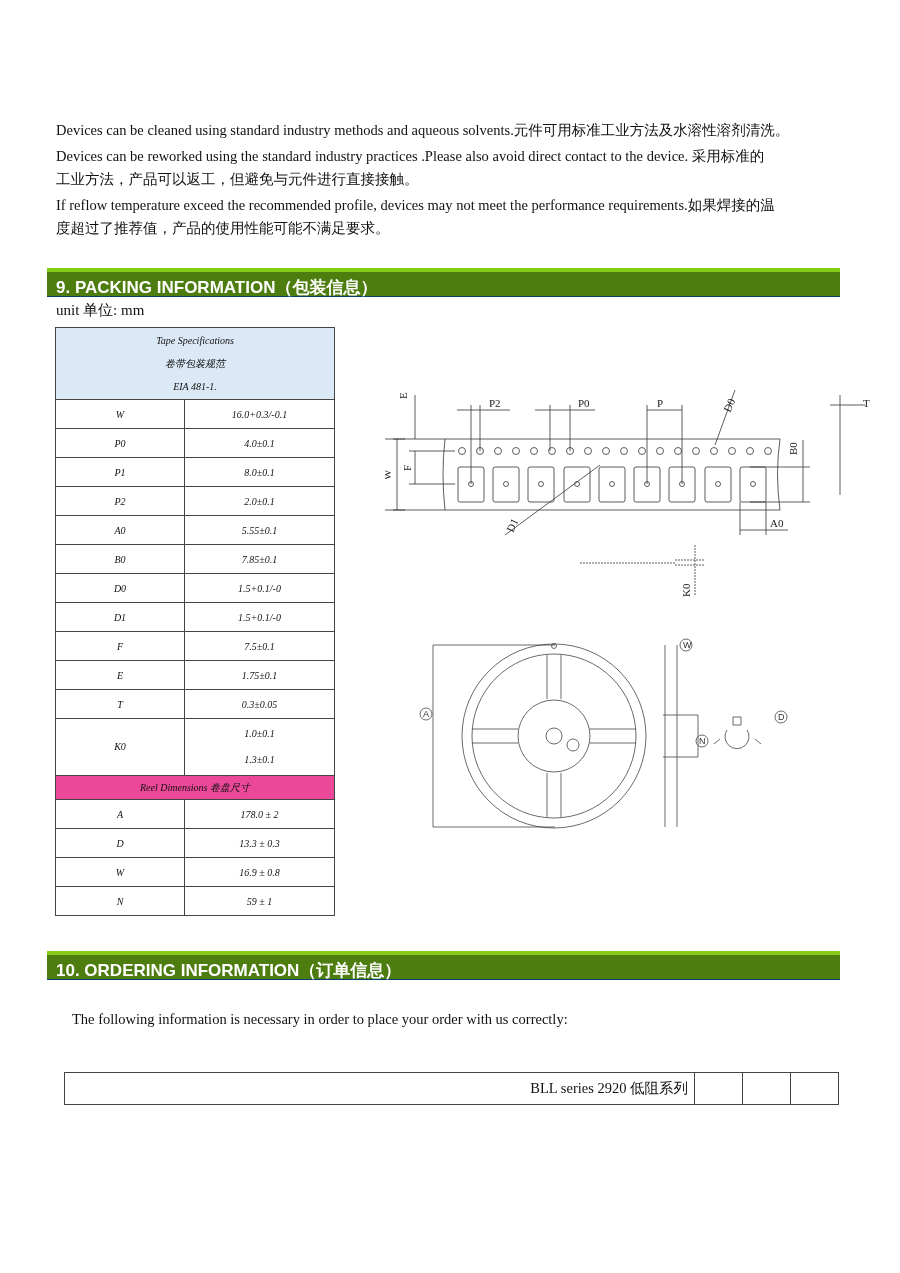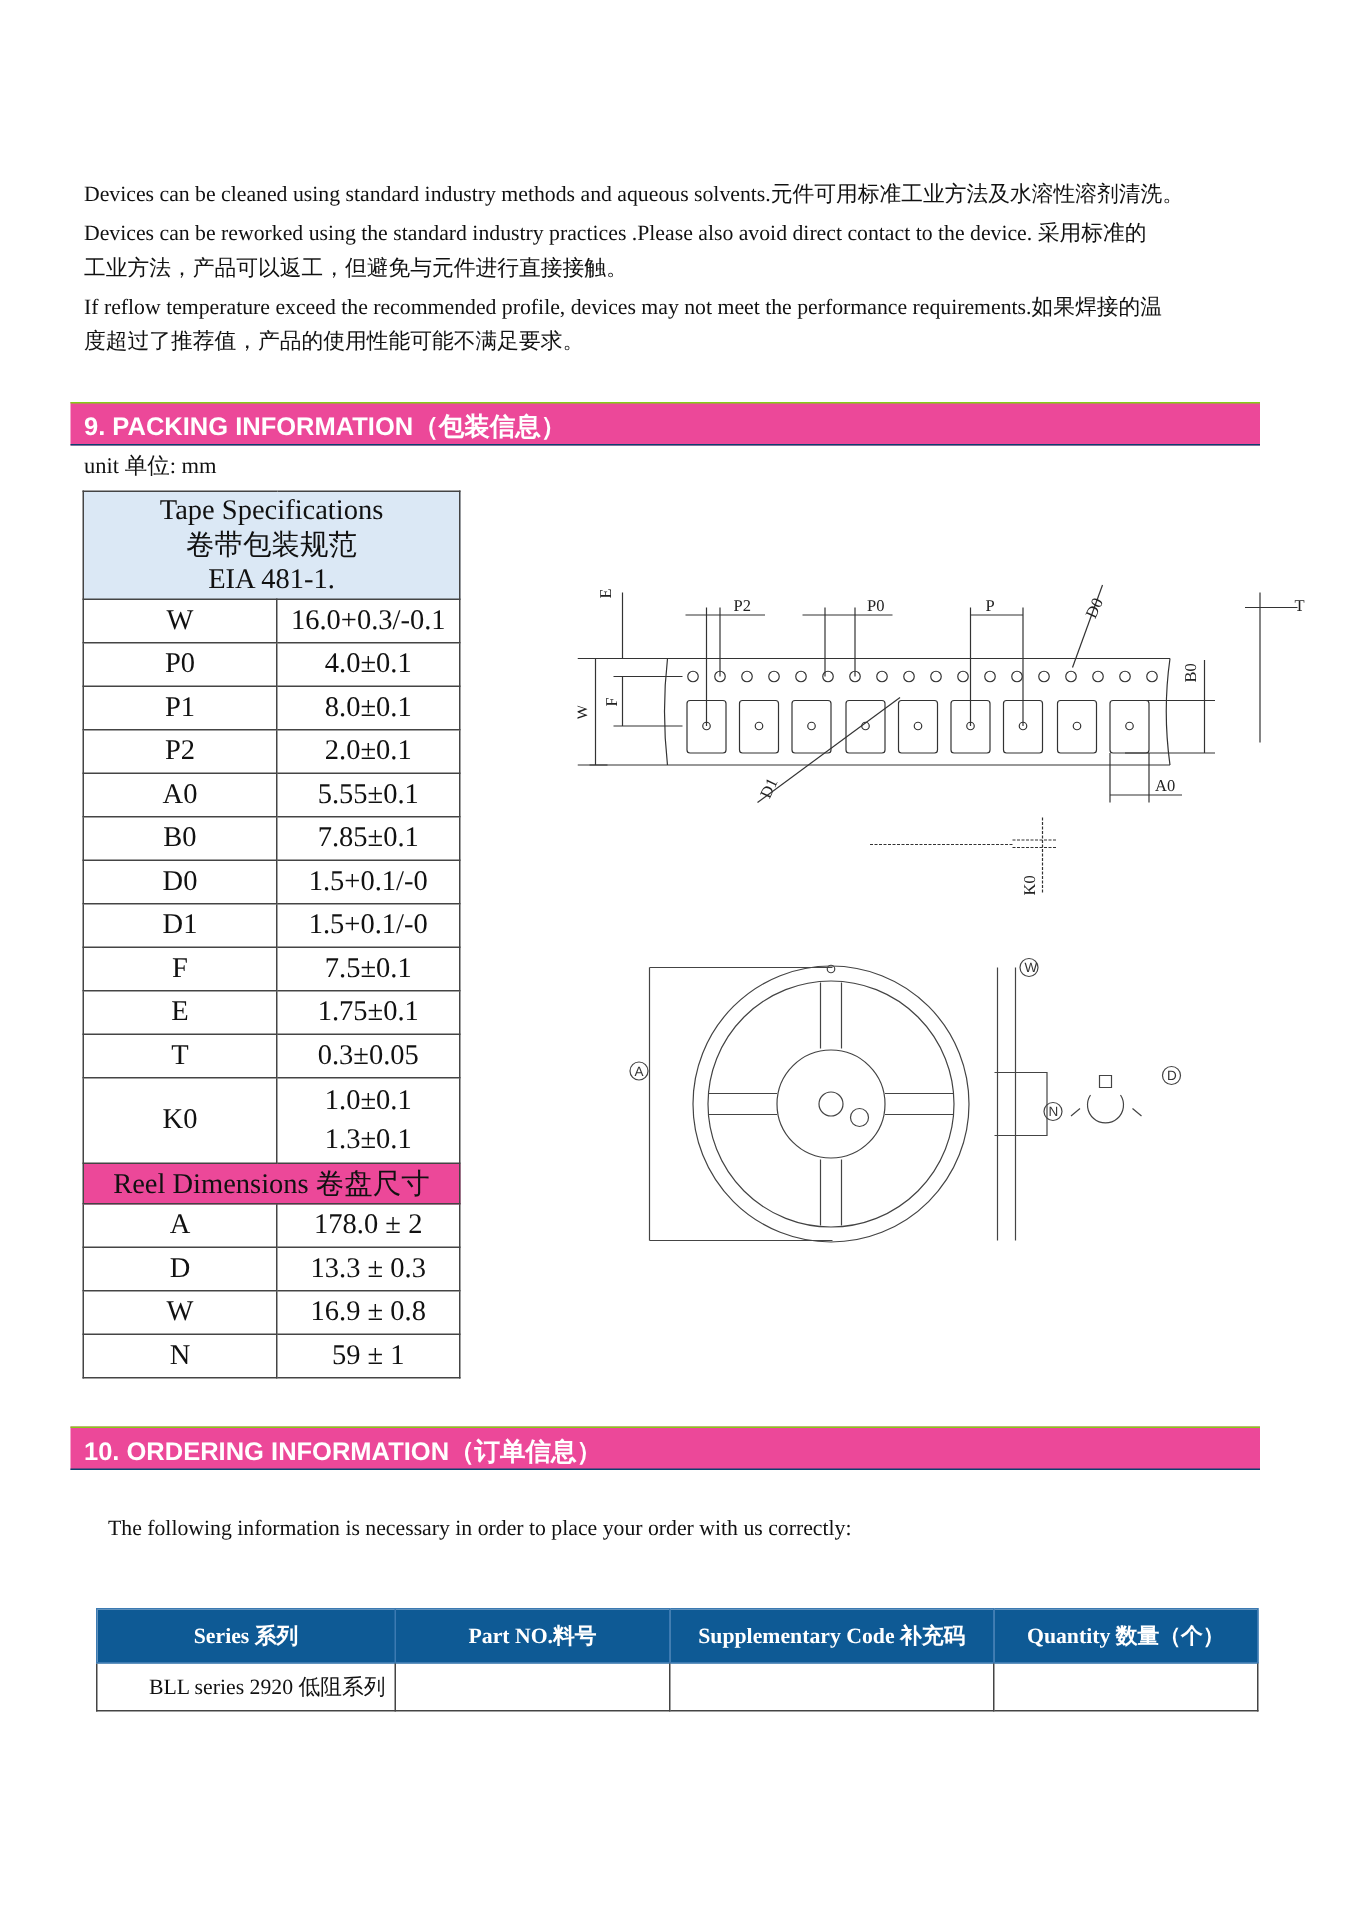--- a/index.html
+++ b/index.html
@@ -1,24 +1,24 @@
 <!DOCTYPE html>
 <html><head>
 <meta charset="utf-8">
 <style>
   html, body { margin: 0; padding: 0; background: #ffffff; }
   body { width: 900px; height: 1273px; position: relative; overflow: hidden;
          font-family: "Liberation Serif", "DejaVu Serif", serif; color: #111; }
   .para { position: absolute; left: 56px; width: 800px; font-size: 14.5px; line-height: 23px; margin: 0; }
-  .section-bar { position: absolute; left: 47px; width: 793px; height: 29px; background: #ec4899;
-                 border-top: 1px solid #84cc16; border-bottom: 1px solid #0a426f; box-sizing: border-box; }
+  .section-bar { position: absolute; left: 47px; width: 793px; height: 29px; background: #4d7c0f;
+                 border-top: 4px solid #84cc16; border-bottom: 1px solid #0a426f; box-sizing: border-box; }
   .section-bar span { position: absolute; left: 9px; top: 4px; color: #fff; font-family: "Liberation Sans", "DejaVu Sans", sans-serif;
                       font-weight: bold; font-size: 17px; letter-spacing: 0px; }
   .unit { position: absolute; left: 56px; top: 301px; font-size: 15px; }
-  table.spec { position: absolute; left: 55px; top: 327px; width: 252px; border-collapse: collapse; font-size: 19px; }
+  table.spec { position: absolute; left: 55px; top: 327px; width: 280px; border-collapse: collapse; font-size: 10px; font-style: italic; }
   table.spec td { border: 1px solid #444; text-align: center; height: 28px; padding: 0; }
   table.spec td.hdr { background: #dbe8f5; line-height: 23px; height: 71px; }
   table.spec td.sub { background: #ec4899; height: 23px; }
   table.spec td.k0 { height: 56px; line-height: 26px; }
   table.spec td.c1 { width: 128px; }
   .diagram { position: absolute; }
   .order-text { position: absolute; left: 72px; top: 1009px; font-size: 14.5px; line-height: 21px; }
   table.order { position: absolute; left: 64px; top: 1072px; width: 775px; border-collapse: collapse; font-size: 14.5px; }
   table.order th { background: #0e5a95; color: #fff; font-weight: bold; height: 33px; border: 1px solid #3c7ab2; text-align: center; }
   table.order td { border: 1px solid #444; height: 31px; padding: 0 6px; text-align: right; font-family: Liberation Serif, serif; }
@@ -219,26 +219,20 @@
 
 <div class="section-bar" style="top:951px;">
   <span>10. ORDERING INFORMATION（订单信息）</span>
 </div>
 <div class="order-text">
   <div>The following information is necessary in order to place your order with us correctly:</div>
 </div>
 
 <table class="order">
   <tbody>
-      <tr>
-    <th style="width:196px;">Series  系列</th>
-    <th style="width:180px;">Part NO.料号</th>
-    <th style="width:213px;">Supplementary Code 补充码</th>
-    <th>Quantity 数量（个）</th>
-  </tr>
   <tr>
     <td>BLL series 2920 低阻系列</td>
     <td></td>
     <td></td>
     <td></td>
   </tr>
 </tbody>
   </table>
 
 </body></html>

